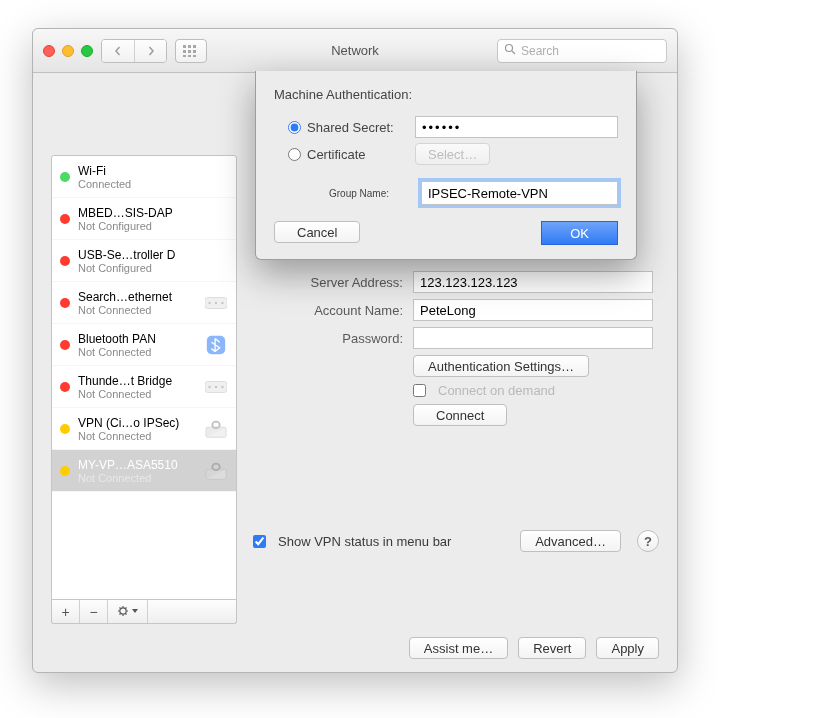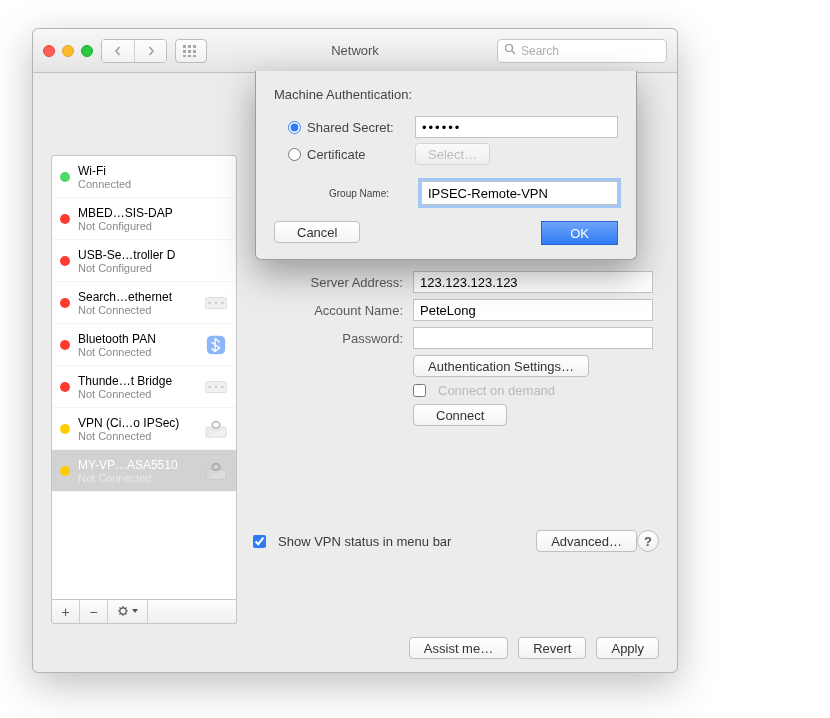--- a/index.html
+++ b/index.html
@@ -211,21 +211,21 @@
 
   .menu-bar-row {
     display: flex;
     align-items: center;
     margin-top: 104px;
   }
   .menu-bar-row .left {
     display: flex; align-items: center; gap: 6px; font-size: 13px; color: #3a3a3a;
   }
   .menu-bar-row .right {
-    margin-left: auto; display: flex; align-items: center; gap: 0;
+    margin-left: auto; display: flex; align-items: center; gap: 16px;
   }
   .help-circle {
     width: 22px; height: 22px; border-radius: 50%;
     border: 1px solid #bfbfbf;
     background: linear-gradient(#fff,#f0f0f0);
     display: inline-flex; align-items: center; justify-content: center;
     color: #5a5a5a; font-weight: bold; font-size: 13px;
   }
 
   

